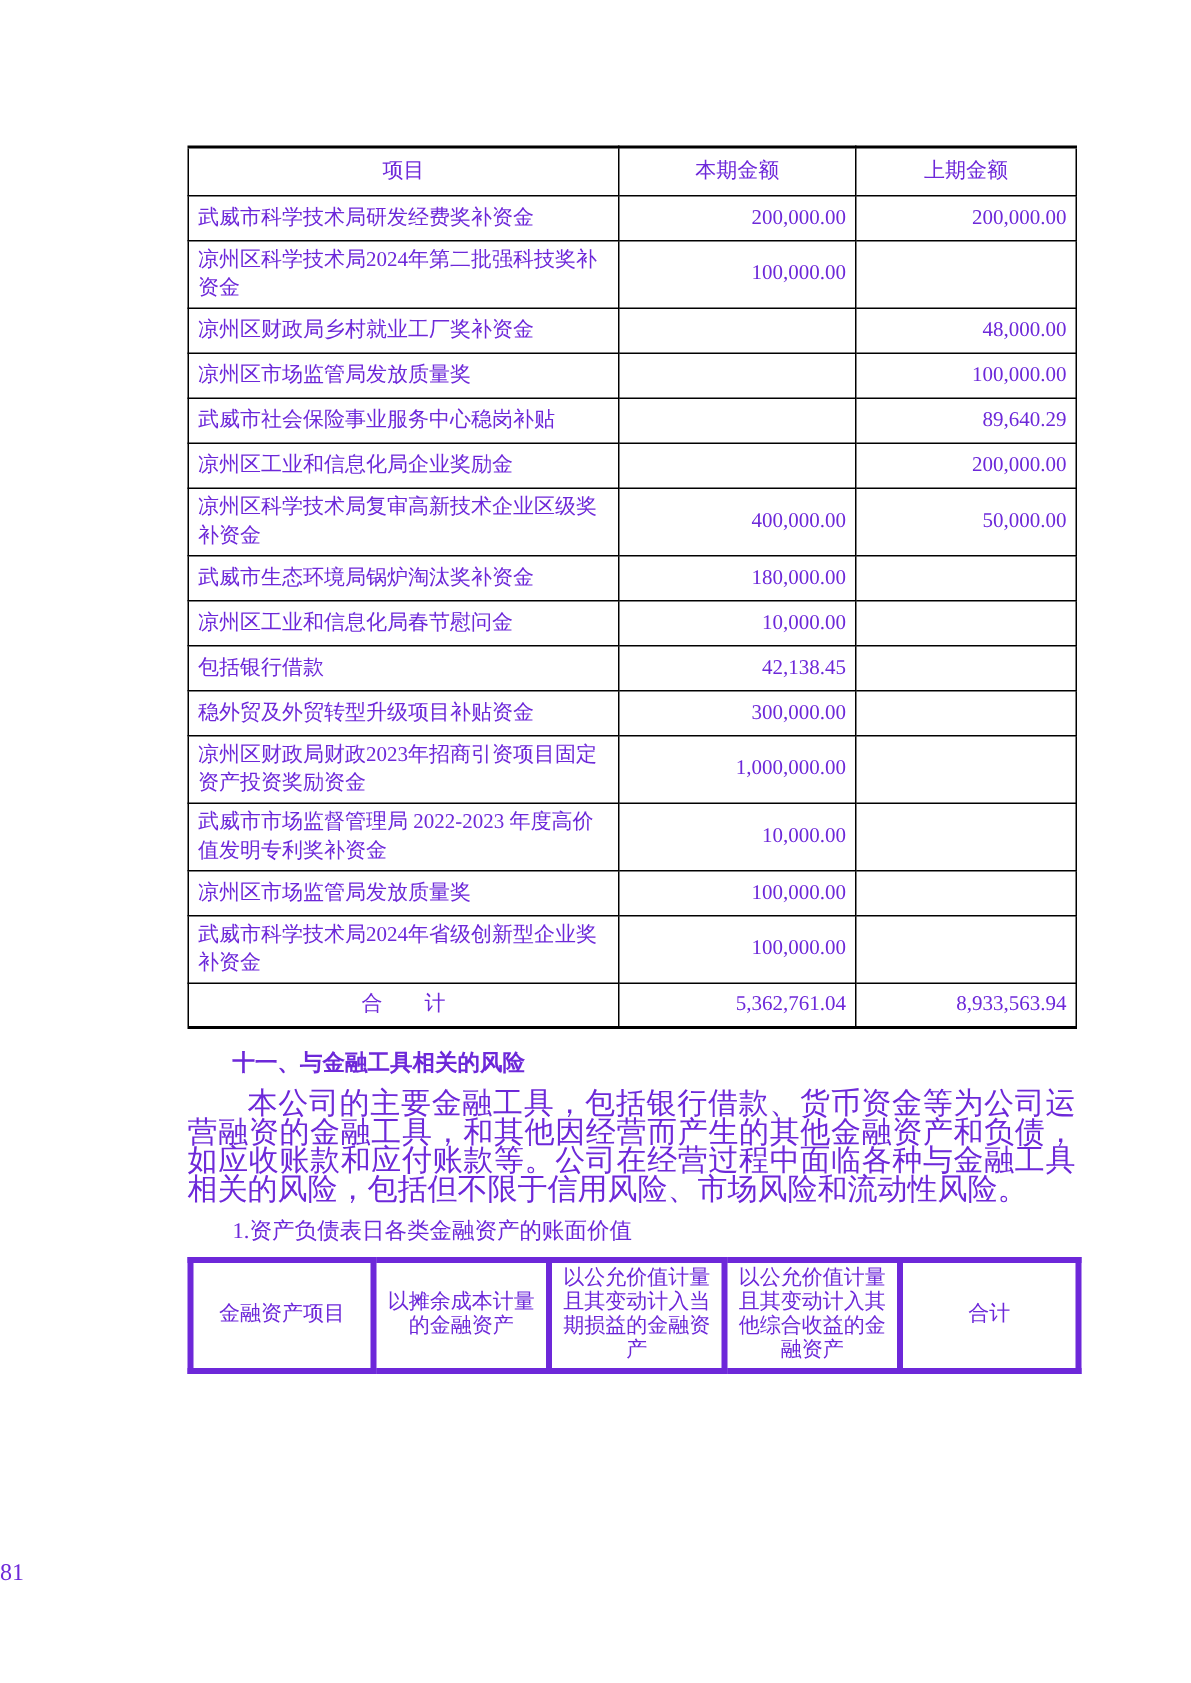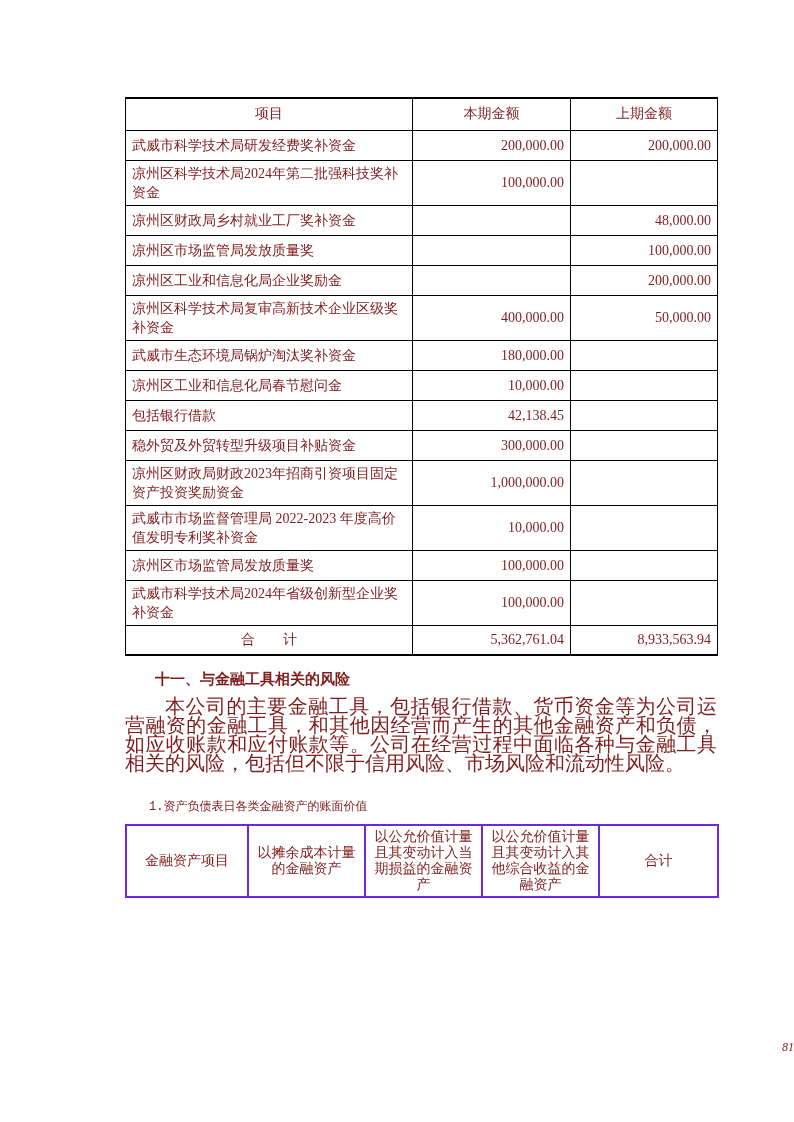--- a/index.html
+++ b/index.html
@@ -3,21 +3,21 @@
 <meta charset="utf-8">
 <style>
   * { margin: 0; padding: 0; box-sizing: border-box; }
   html, body { background: #ffffff; }
   .page {
     position: relative;
     width: 794px;
     height: 1122px;
     background: #ffffff;
     overflow: hidden;
-    color: #7f1d1d;
+    color: #6d28d9;
     font-family: "Liberation Serif", "DejaVu Serif", serif;
   }
   .content {
     position: absolute;
     left: 125px;
     top: 97px;
     width: 592px;
   }
 
   
@@ -56,53 +56,51 @@
     line-height: 19px;
   }
   .para {
     margin-top: 8px;
     font-size: 20px;
     line-height: 19px;
     text-indent: 2em;
     text-align: justify;
   }
   .sub-heading {
-    margin-top: 22px;
-    font-size: 12px;
+    margin-top: 6px;
+    font-size: 15px;
     line-height: 24px;
     text-indent: 2em;
-    font-family: Liberation Mono, monospace;
   }
 
   
   table.t2 {
     margin-top: 5px;
     width: 100%;
     border-collapse: collapse;
     border-top: 2.5px solid #000;
     font-size: 14px;
     table-layout: fixed;
   }
   table.t2 th {
-    border: 2px solid #6d28d9;
+    border: 4px solid #6d28d9;
     font-weight: normal;
     padding: 3px 3px;
     line-height: 16px;
     vertical-align: middle;
     text-align: center;
   }
 
   .pagenum {
     position: absolute;
     left: 0;
     top: 1040px;
     width: 100%;
-    text-align: right;
-    font-size: 12px;
-    font-style: italic;
+    text-align: left;
+    font-size: 16px;
   }
 </style>
 </head>
 <body>
 
 <div class="page">
   <div class="content">
 
     <table class="t1">
       <colgroup>
@@ -131,20 +129,25 @@
           </tr>
           <tr>
             <td class="item">凉州区财政局乡村就业工厂奖补资金</td>
             <td class="num"></td>
             <td class="num">48,000.00</td>
           </tr>
           <tr>
             <td class="item">凉州区市场监管局发放质量奖</td>
             <td class="num"></td>
             <td class="num">100,000.00</td>
+          </tr>
+          <tr>
+            <td class="item">武威市社会保险事业服务中心稳岗补贴</td>
+            <td class="num"></td>
+            <td class="num">89,640.29</td>
           </tr>
           <tr>
             <td class="item">凉州区工业和信息化局企业奖励金</td>
             <td class="num"></td>
             <td class="num">200,000.00</td>
           </tr>
           <tr>
             <td class="item">凉州区科学技术局复审高新技术企业区级奖补资金</td>
             <td class="num">400,000.00</td>
             <td class="num">50,000.00</td>

